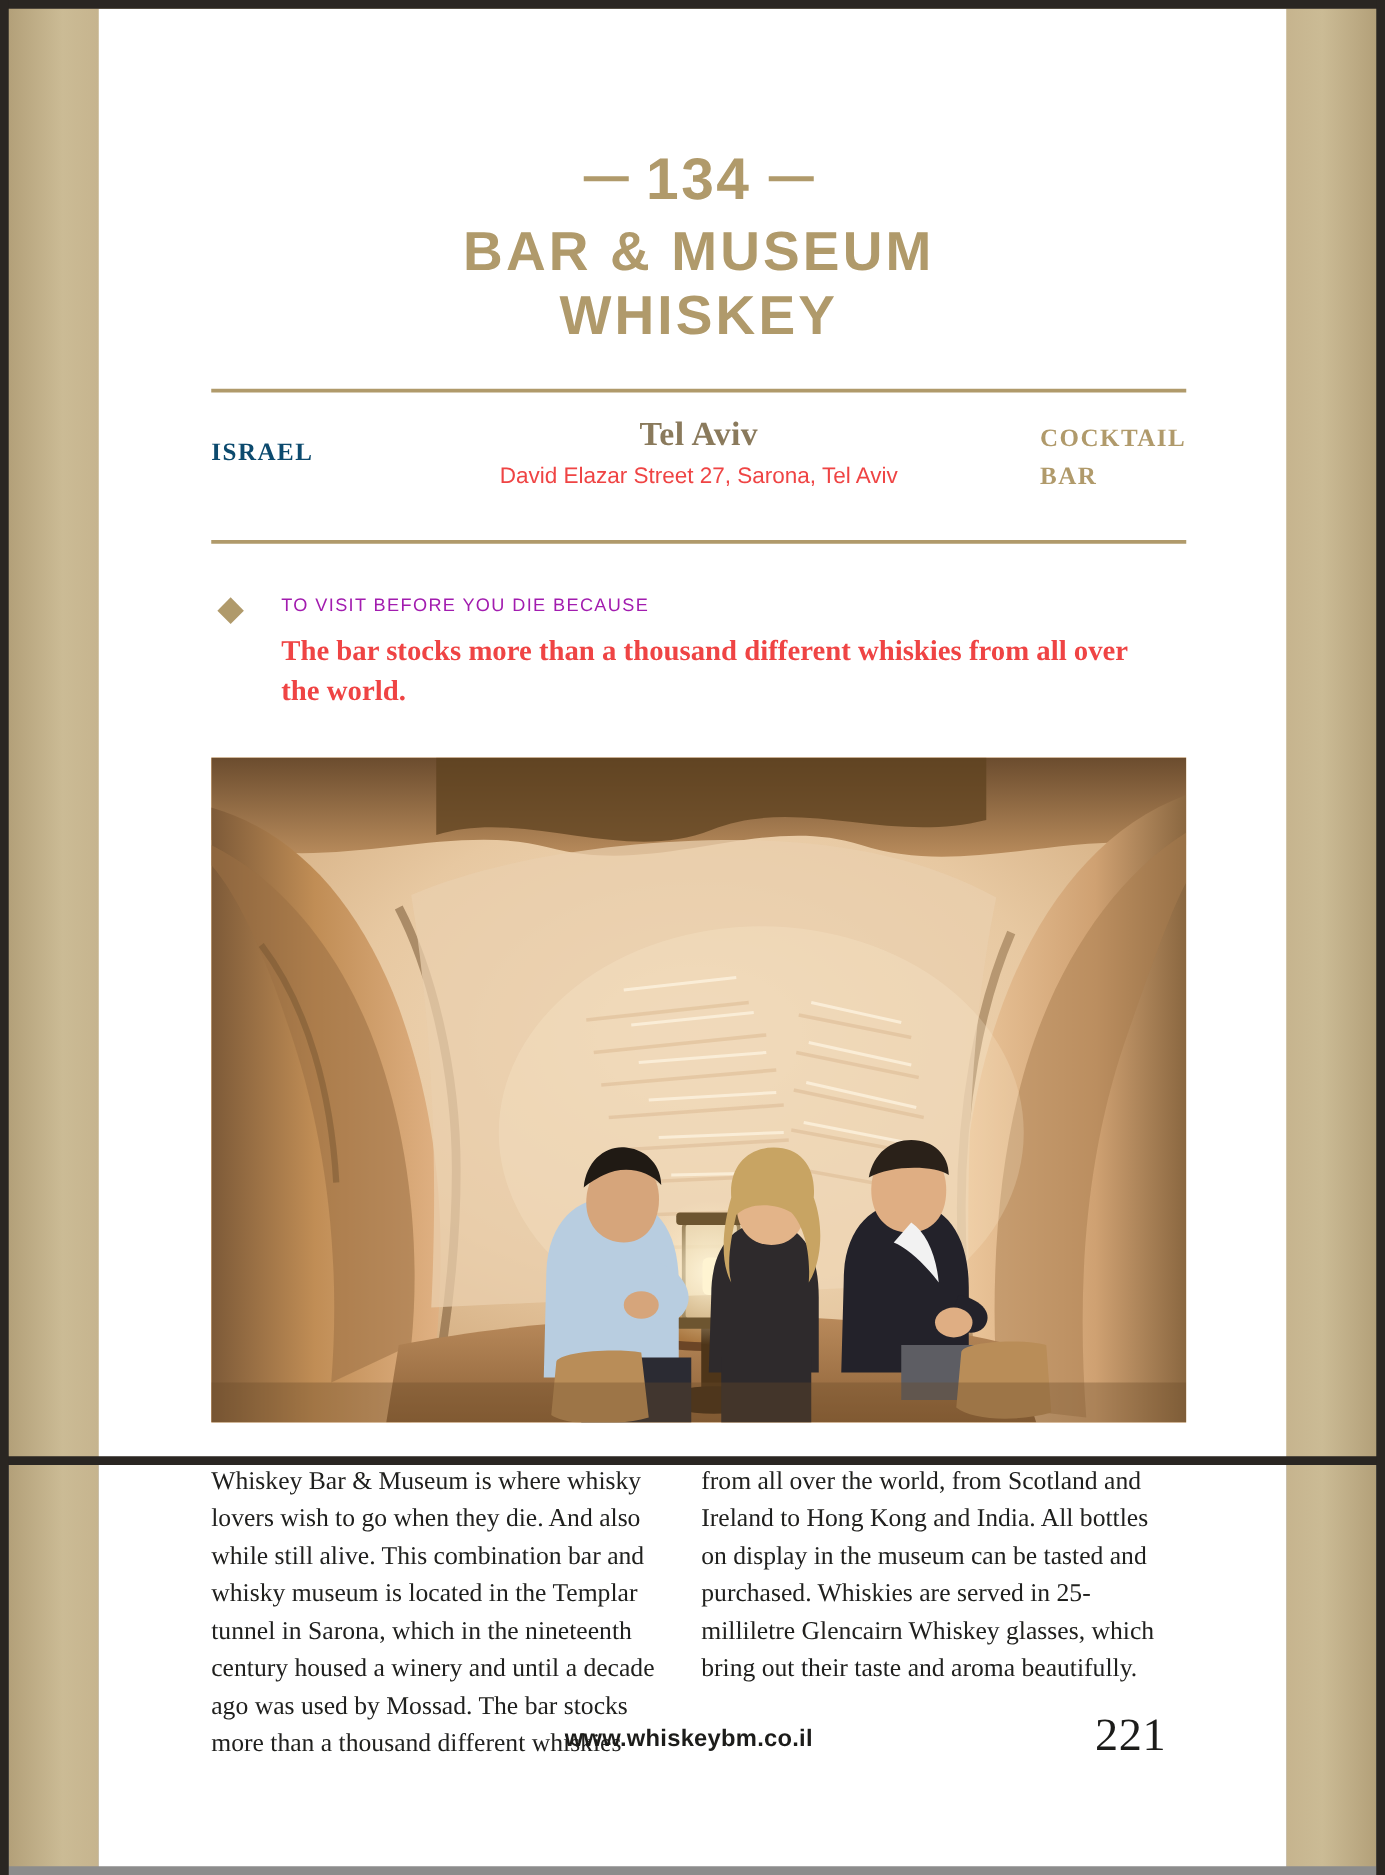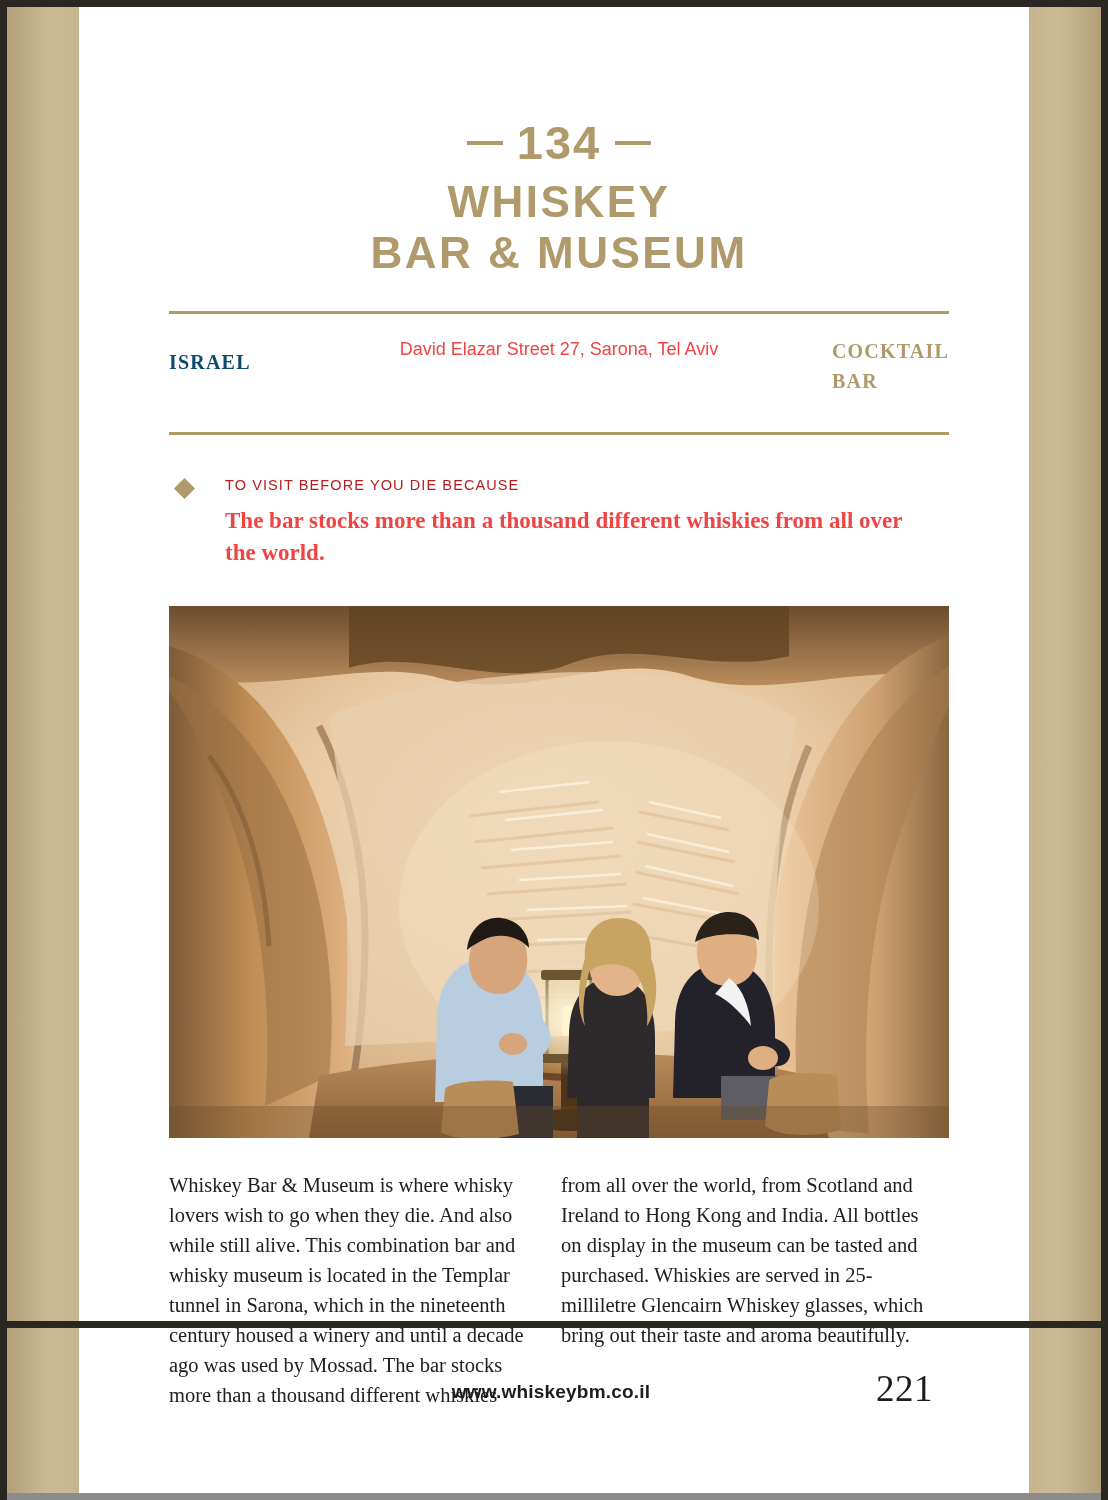--- a/index.html
+++ b/index.html
@@ -10,21 +10,21 @@
   body {
     width: 1108px;
     height: 1500px;
     overflow: hidden;
     font-family: "Liberation Serif", serif;
   }
 
   #page {
     position: relative;
     width: 1108px;
-    height: 1328px;
+    height: 1172px;
     background: #c3b087;
     box-sizing: border-box;
   }
 
   
   .edge {
     position: absolute;
     background: #2a2622;
   }
   .edge-top { left: 0; top: 0; width: 1108px; height: 7px; }
@@ -160,21 +160,21 @@
   .diamond {
     position: absolute;
     left: 8px;
     top: 4px;
     width: 15px;
     height: 15px;
     background: #b09a6b;
     transform: rotate(45deg);
   }
   .callout-kicker {
-    color: #b91c1c;
+    color: #a21caf;
     font-family: "Liberation Sans", sans-serif;
     font-size: 14.5px;
     letter-spacing: 1.1px;
     font-weight: normal;
   }
   .callout-text {
     margin-top: 12px;
     color: #ef4444;
     font-family: "Liberation Serif", serif;
     font-weight: bold;
@@ -247,29 +247,30 @@
   <div class="sheet">
     <div class="content">
 
       <div class="number-line">
         <span class="dash"></span>
         <span>134</span>
         <span class="dash"></span>
       </div>
 
       <div class="title">
+        <div>BAR &amp; MUSEUM</div>
         <div>WHISKEY</div>
-        <div>BAR &amp; MUSEUM</div>
       </div>
 
       <div class="rule rule-top"></div>
 
       <div class="meta">
         <div class="meta-left">ISRAEL</div>
         <div class="meta-center">
+          <div class="meta-city">Tel Aviv</div>
           <div class="meta-addr">David Elazar Street 27, Sarona, Tel Aviv</div>
         </div>
         <div class="meta-right">
           <div>COCKTAIL</div>
           <div>BAR</div>
         </div>
       </div>
 
       <div class="rule rule-bottom"></div>
 

